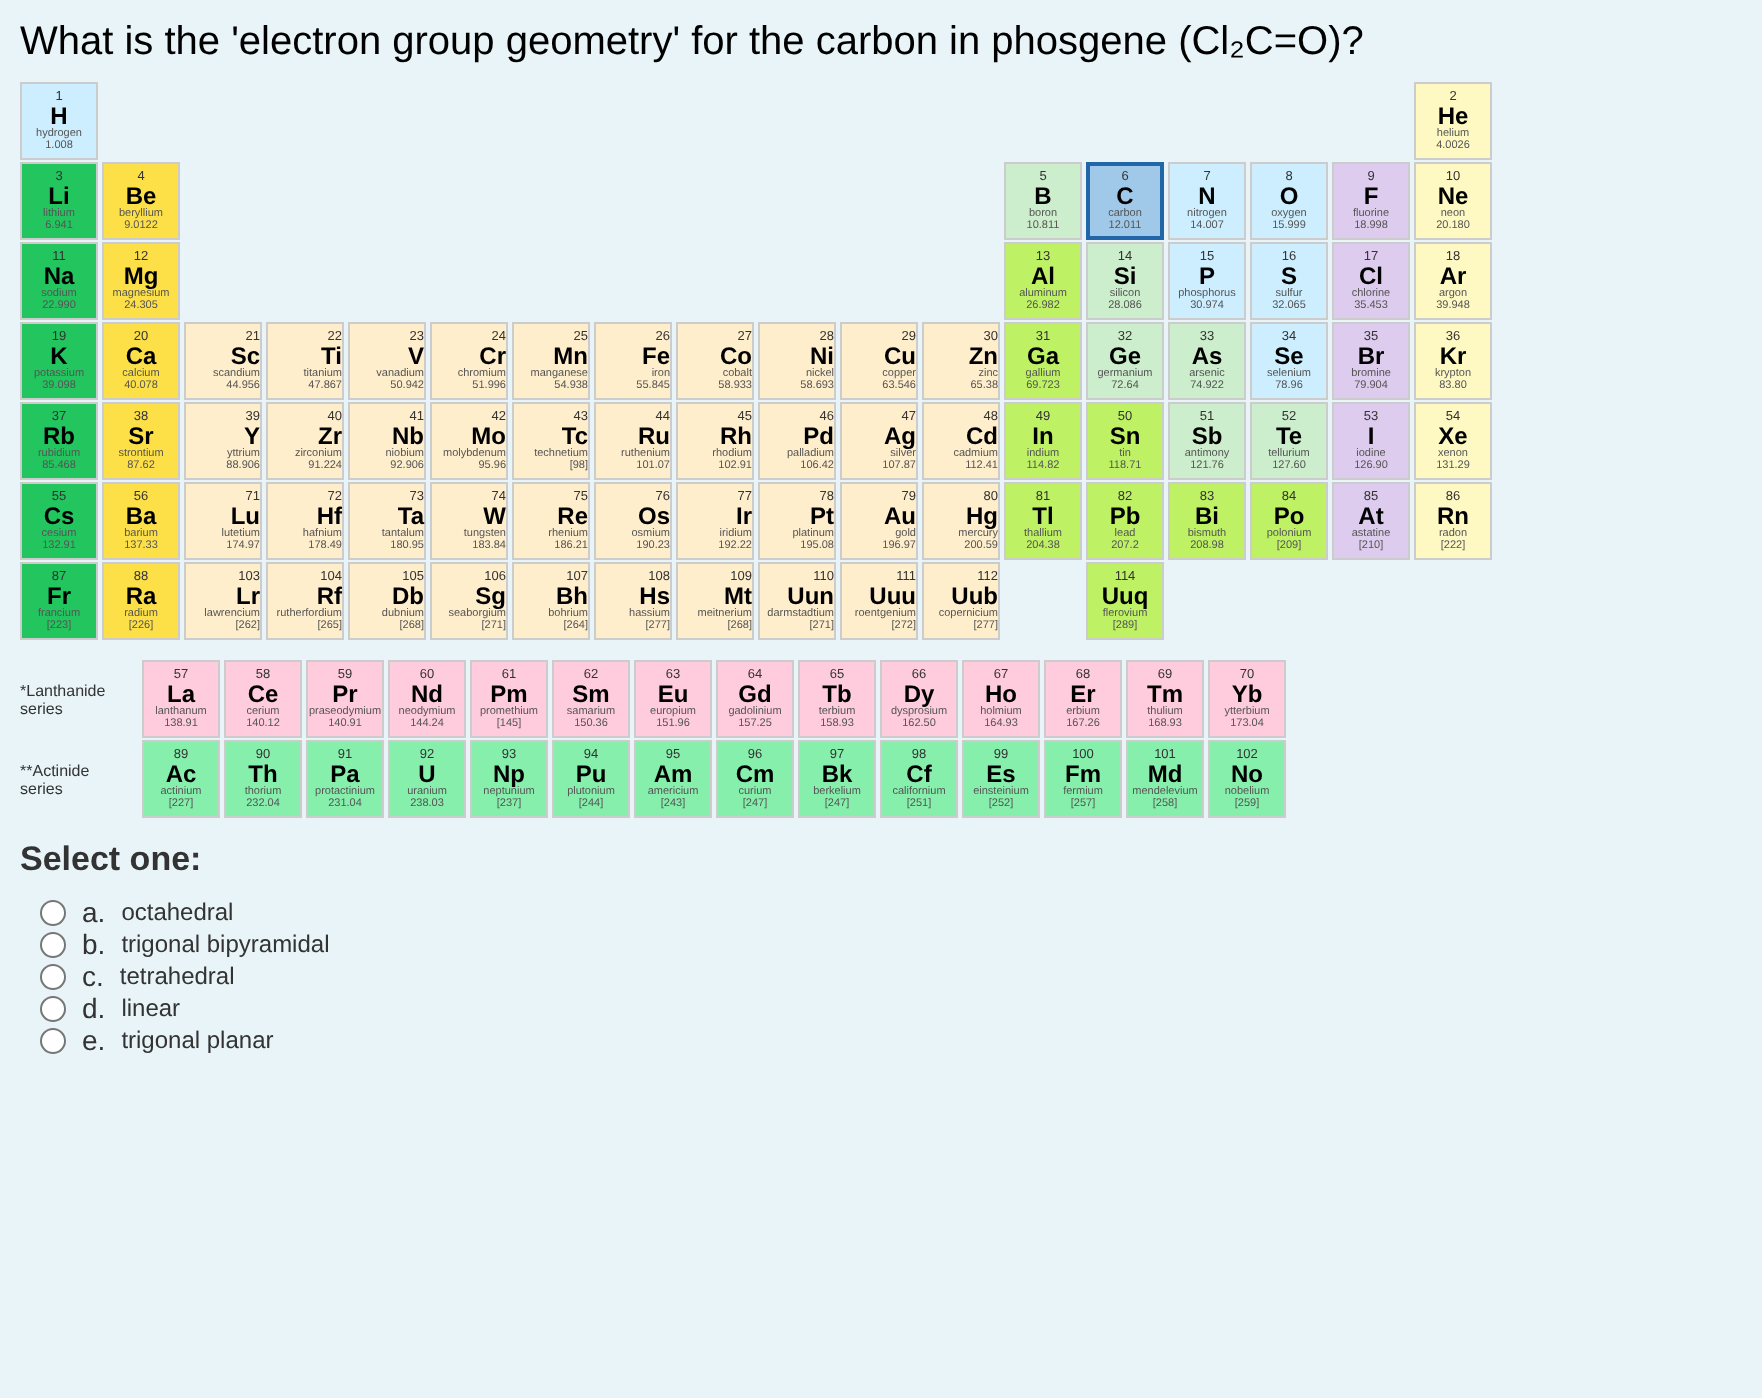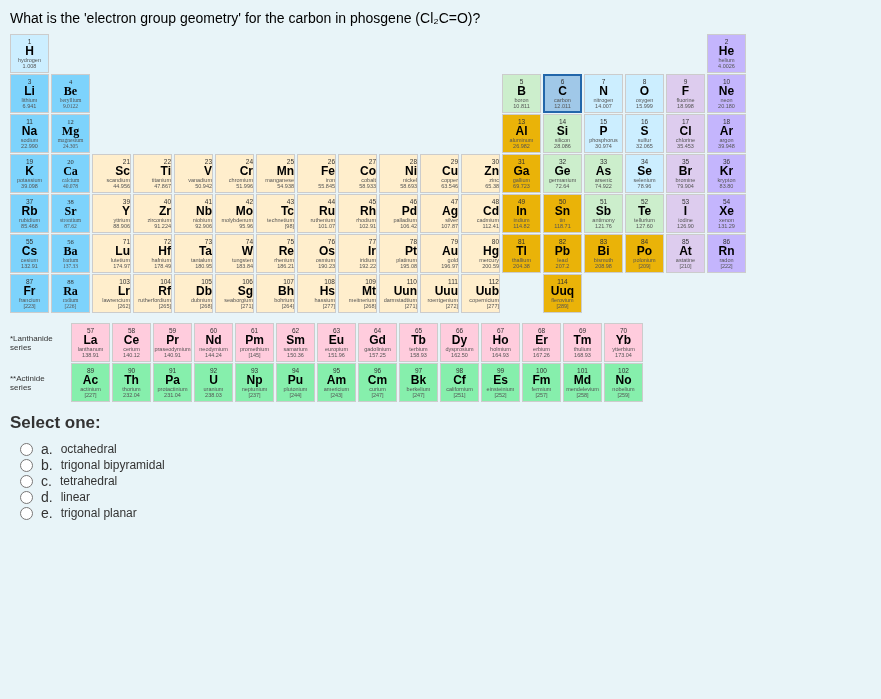--- a/index.html
+++ b/index.html
@@ -3,21 +3,21 @@
   <meta charset="utf-8">
   <style>
     * { box-sizing: border-box; margin: 0; padding: 0; }
     body {
       font-family: Arial, sans-serif;
       background: #e8f4f8;
       padding: 10px;
       font-size: 12px;
     }
     .question {
-      font-size: 14px;
+      font-size: 20px;
       margin-bottom: 8px;
       color: #000;
     }
     .periodic-table-container {
       background: #e8f4f8;
       margin-bottom: 10px;
       overflow-x: auto;
     }
     .pt-wrapper {
       display: inline-block;
@@ -55,28 +55,28 @@
       color: #333;
     }
     .element .name {
       font-size: 5.5px;
       color: #555;
     }
     .element .mass {
       font-size: 5.5px;
       color: #555;
     }
-    .element.alkali { background: #7dd3fc; }
-    .element.alkaline { background: #7dd3fc; font-family: Liberation Serif, serif; }
+    .element.alkali { background: #22c55e; }
+    .element.alkaline { background: #fde047; }
     .element.transition { background: #ffeecc; align-items: flex-end; }
-    .element.post-transition { background: #eab308; }
+    .element.post-transition { background: #bef264; }
     .element.metalloid { background: #cceecc; }
     .element.nonmetal { background: #cceeff; }
     .element.halogen { background: #ddccee; }
-    .element.noble { background: #c4b5fd; }
+    .element.noble { background: #fef9c3; }
     .element.lanthanide { background: #ffccdd; }
     .element.actinide { background: #86efac; }
     .element.empty { background: transparent; border: none; }
     .element.highlighted-carbon {
       background: #a0c8e8;
       border: 2px solid #2266aa;
     }
     .lanthanide-row, .actinide-row {
       display: grid;
       grid-template-columns: 60px repeat(15, 40px);

